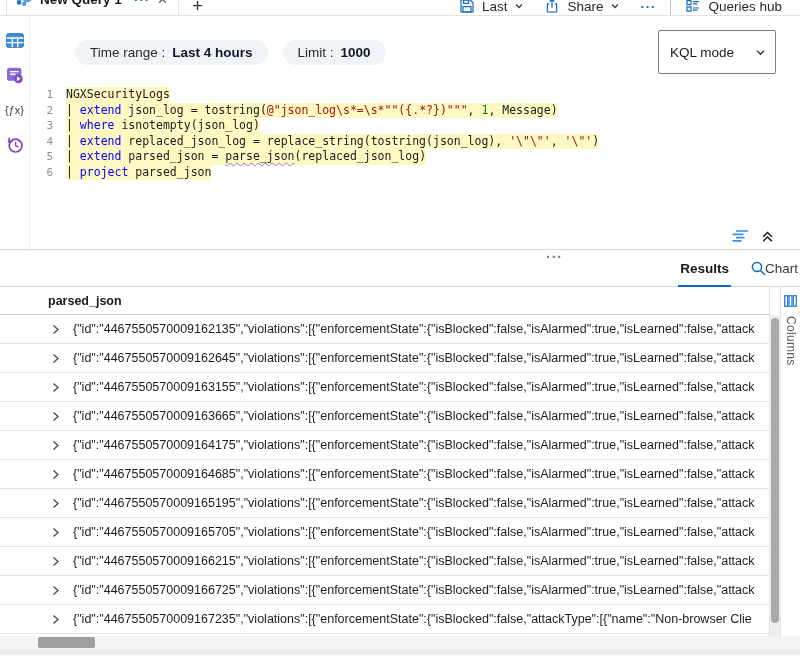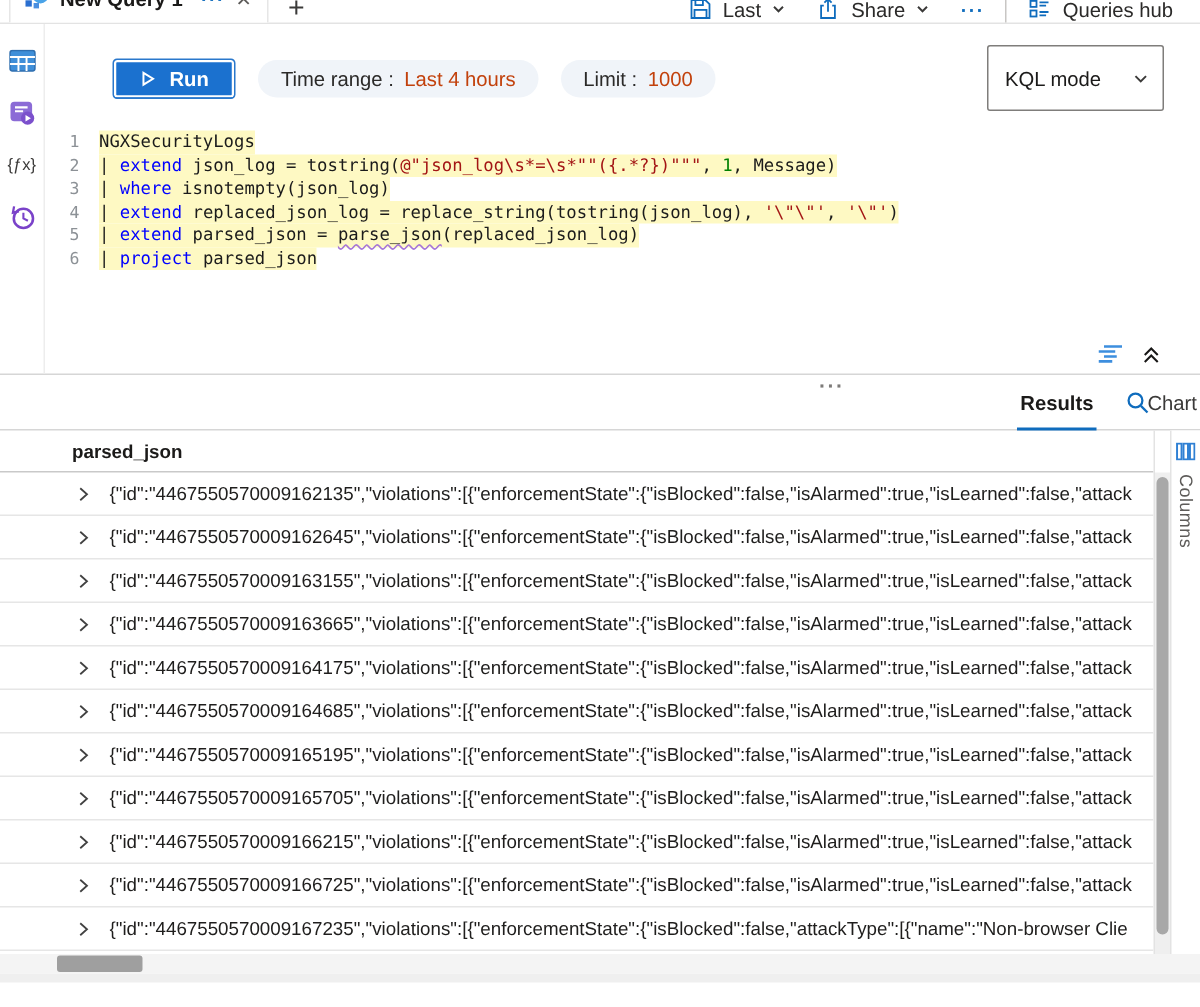--- a/index.html
+++ b/index.html
@@ -23,21 +23,21 @@
   .rail { width:30px; border-right:1px solid #ededed; display:flex; flex-direction:column; align-items:center; padding-top:15px; gap:17px; flex:none; }
   .rail-item { width:20px; height:18px; display:flex; align-items:center; justify-content:center; cursor:pointer; }
   .fx-glyph { font-size:11px; color:#3b3a39; white-space:nowrap; }
   .content { flex:1; display:flex; flex-direction:column; min-width:0; }
 
   .toolbar { display:flex; align-items:center; gap:15px; padding:14px 24px 6px 45px; }
   .run-btn { display:flex; align-items:center; gap:9px; height:27px; padding:0 17px; border-radius:3px;
              background:#1b71cf; border:1px solid #2a78cc; box-shadow: inset 0 0 0 1.5px #fff;
              color:#fff; font-weight:600; font-size:13.5px; cursor:pointer; }
   .pill { background:#f0f4f9; border-radius:14px; padding:5px 15px; font-size:13.5px; color:#2b2a29; display:flex; gap:7px; white-space:nowrap; cursor:pointer; }
-  .pill b { font-weight:400; color:#c2410c; }
+  .pill b { font-weight:700; color:#0f172a; }
   .mode-select { margin-left:auto; border:1px solid #7f7d7b; border-radius:2px; background:#fff; width:118px; height:44px;
                  display:flex; align-items:center; justify-content:space-between; padding:0 9px 0 11px; font-size:13.5px; color:#1b1a19; cursor:pointer; }
 
   .editor { flex:1; padding-top:7px; font-family:"DejaVu Sans Mono",monospace; font-size:11.5px; position:relative; }
   .line { display:flex; height:15.5px; line-height:15.5px; }
   .lnum { width:36px; flex:none; text-align:right; padding-right:13px; color:#8c9196; font-size:11px; }
   .code-inner { background:#fef9c3; white-space:pre; color:#1b1b1b;text-align:center; }
   .tok.kw { color:#0000ff; }
   .tok.str { color:#a31515; }
   .tok.num { color:#008000; }
@@ -150,26 +150,20 @@
       <svg width="18" height="18" viewBox="0 0 18 18" fill="none">
         <circle cx="9.6" cy="9.6" r="6.4" stroke="#7a42c9" stroke-width="1.7"></circle>
         <path d="M9.6 5.8 V9.6 L12.6 11.2" stroke="#7a42c9" stroke-width="1.4"></path>
         <path d="M3.4 1.6 L2.6 5.8 L6.6 4.9" fill="none" stroke="#7a42c9" stroke-width="1.5"></path>
       </svg>
     </div>
   </div>
 
   <div class="content">
     <div class="toolbar">
-      <button class="run-btn">
-        <svg width="11" height="11" viewBox="0 0 10 10" fill="none" stroke="#fff" stroke-width="1.2">
-            <path d="M2.4 1.4 L8.2 5 L2.4 8.6 Z"></path>
-          </svg>
-        <span>Run</span>
-      </button>
       <div class="pill">
         <span>Time range :</span>
         <b>Last 4 hours</b>
       </div>
       <div class="pill">
         <span>Limit :</span>
         <b>1000</b>
       </div>
       <div class="mode-select">
         <span>KQL mode</span>

